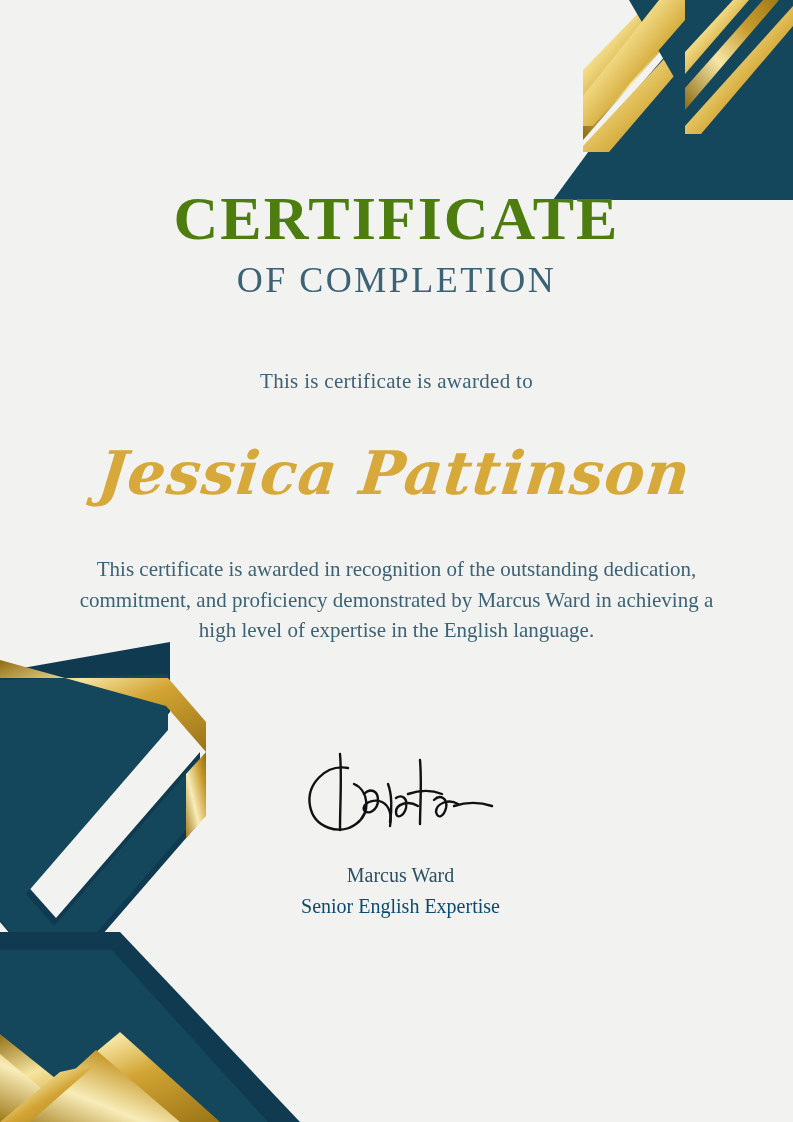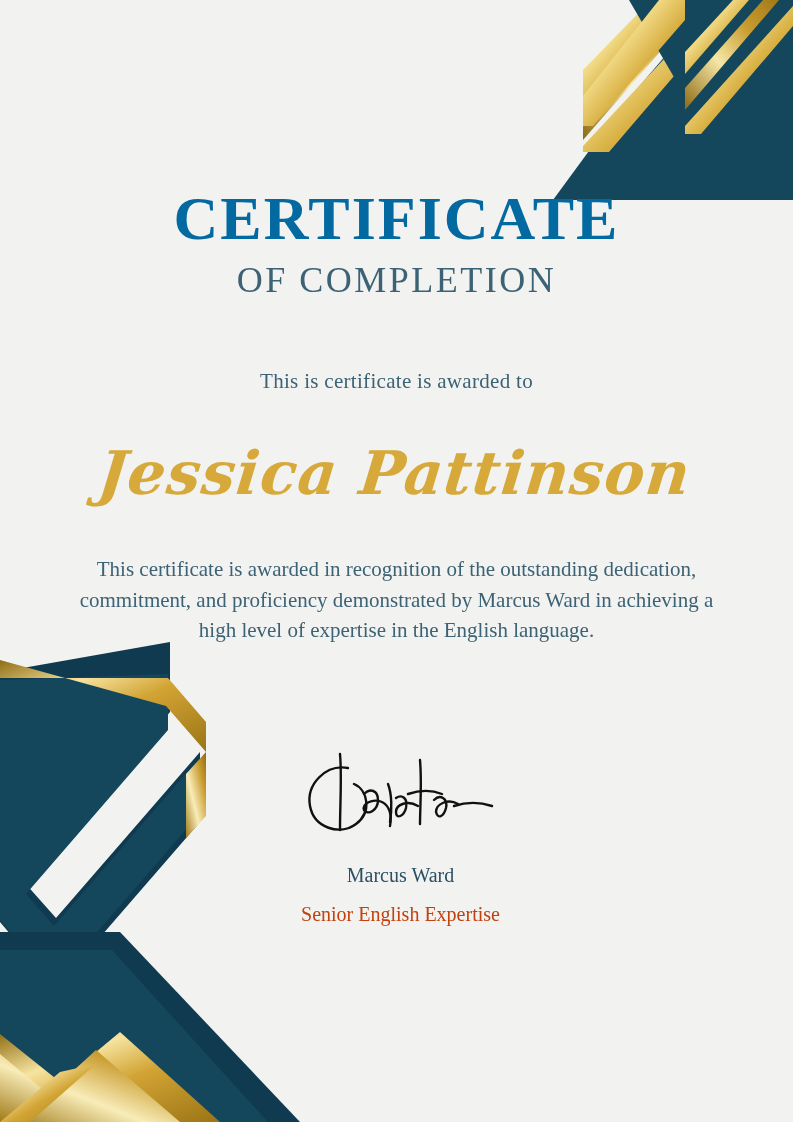--- a/index.html
+++ b/index.html
@@ -34,21 +34,21 @@
     top: 0;
     text-align: center;
   }
 
   .title {
     margin: 0;
     padding-top: 186px;
     font-size: 62px;
     letter-spacing: 2px;
     font-weight: bold;
-    color: #0369a1;
+    color: #4d7c0f;
     line-height: 1.05;
     font-family: "Liberation Serif", serif;
   }
   .subtitle {
     margin: 8px 0 0 0;
     font-size: 36px;
     letter-spacing: 2.5px;
     color: #3c6275;
     font-family: "Liberation Serif", serif;
   }
@@ -95,24 +95,24 @@
     align-items: flex-end;
     justify-content: center;
   }
   .signer-name {
     margin: 0;
     padding-top: 18px;
     font-size: 20px;
     color: #2b5064;
   }
   .signer-title {
-    margin: 8px;
+    margin: 0;
     padding-top: 8px;
     font-size: 20px;
-    color: #c2410c;
+    color: #0c4a6e;
   }
 </style>
 </head>
 <body>
 
 <div class="page">
 
   <div class="deco deco-top-right">
     <svg width="360" height="200" viewBox="0 0 360 200">
       <defs>

